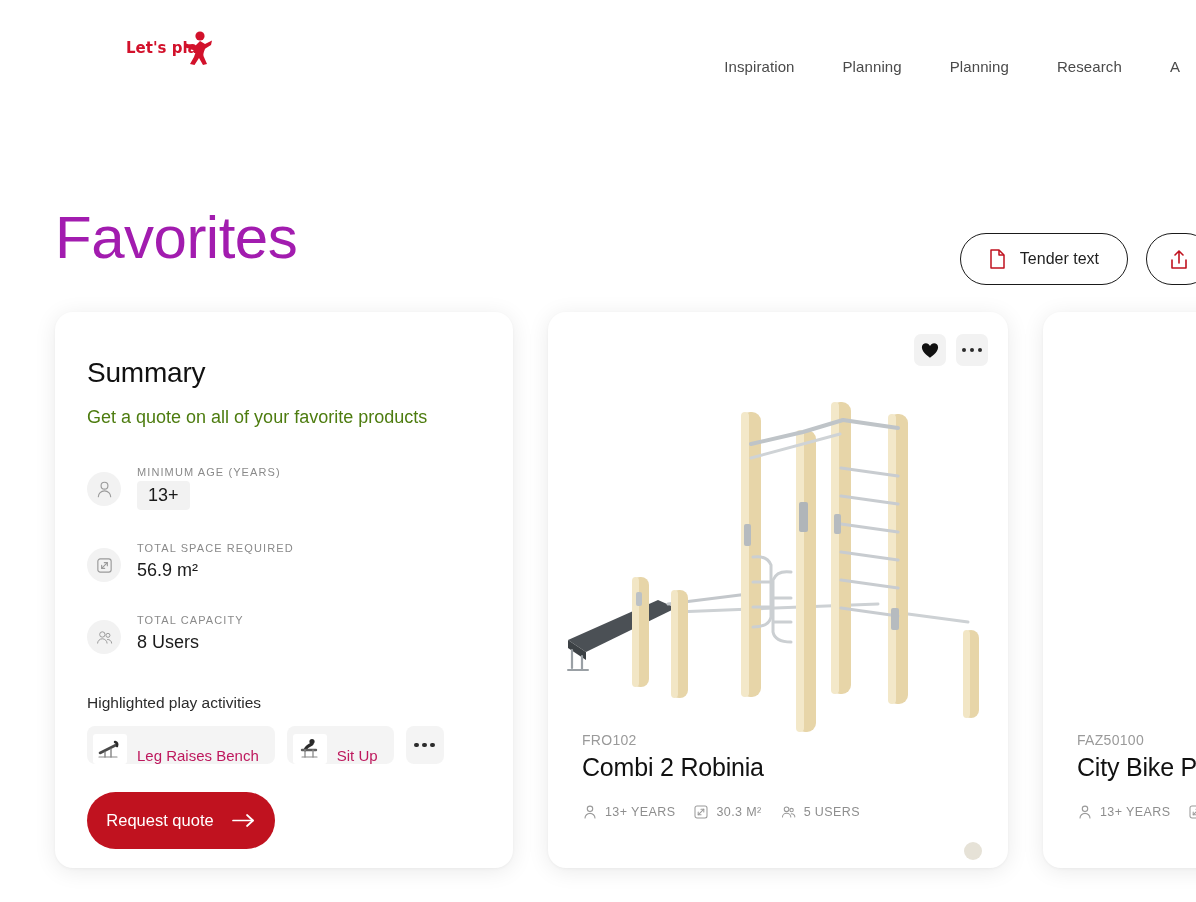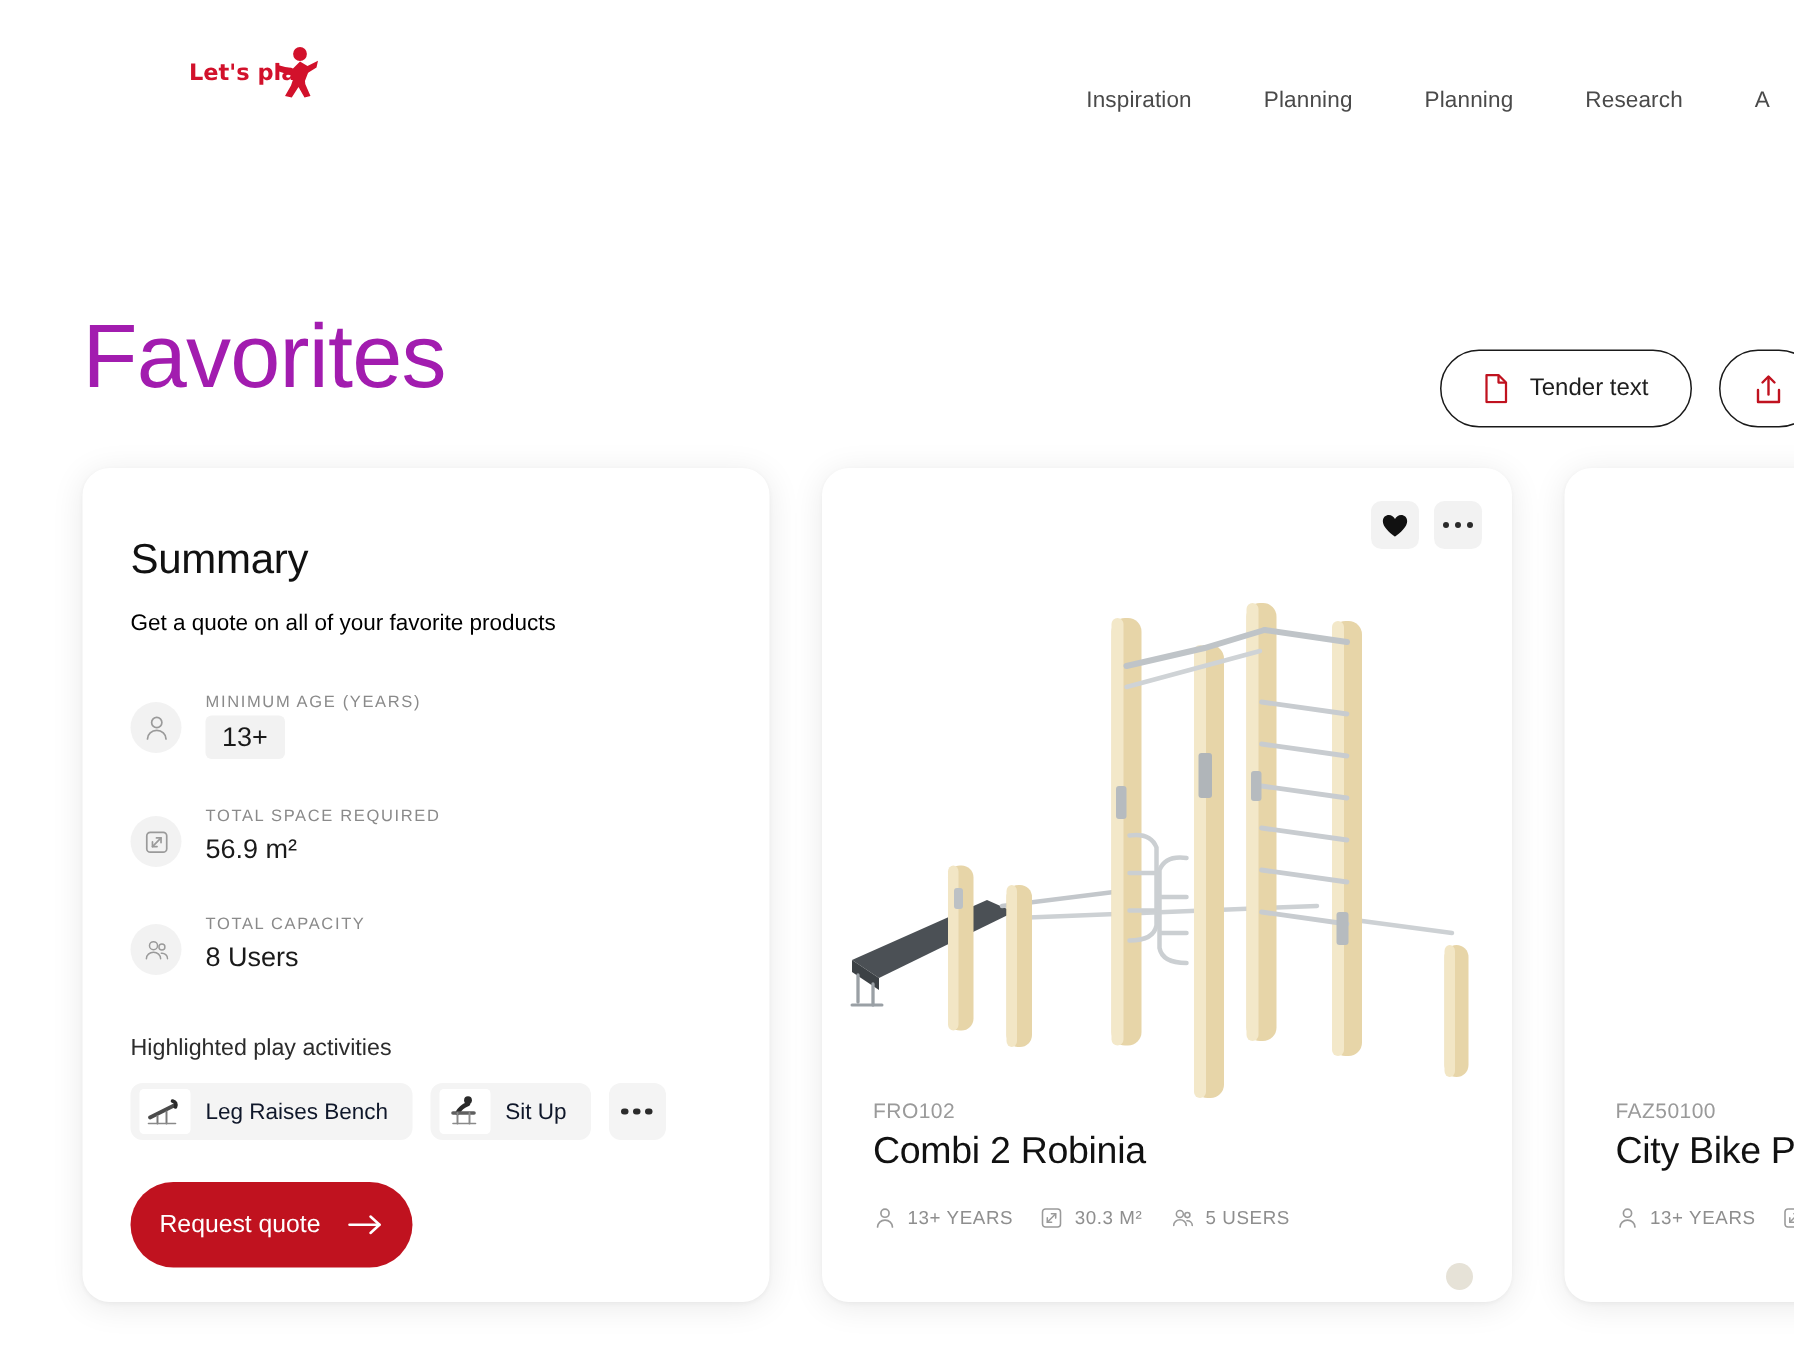--- a/index.html
+++ b/index.html
@@ -68,21 +68,21 @@
     display: flex; gap: 35px; padding-left: 55px;
   }
   .card {
     background: #fff; border-radius: 18px;
     box-shadow: 0 3px 22px rgba(0,0,0,0.085), 0 1px 3px rgba(0,0,0,0.04);
   }
 
   
   .summary-card { width: 458px; height: 556px; padding: 45px 32px 0 32px; position: relative; }
   .summary-title { font-size: 28px; font-weight: 400; color: #111; letter-spacing: -0.2px; }
-  .summary-sub { font-size: 15px; color: #000000; margin-top: 18px; }
+  .summary-sub { font-size: 18px; color: #4d7c0f; margin-top: 18px; }
 
   .metrics { margin-top: 38px; display: flex; flex-direction: column; gap: 32px; }
   .metric { display: flex; align-items: flex-start; gap: 16px; }
   .metric-badge {
     width: 34px; height: 34px; border-radius: 50%; background: #f2f2f2;
     display: flex; align-items: center; justify-content: center; flex: 0 0 34px;
     margin-top: 6px;
   }
   .metric-text { display: flex; flex-direction: column; }
   .metric-label {
@@ -91,22 +91,22 @@
   .metric-value { font-size: 18px; color: #1a1a1a; margin-top: 6px; }
   .metric-value.chip {
     background: #f2f2f2; border-radius: 4px; padding: 4px 11px;
     align-self: flex-start; margin-top: 3px;
   }
 
   .activities-title { font-size: 15.5px; color: #2c2c2c; margin-top: 40px; }
   .activities { display: flex; gap: 12px; align-items: center; margin-top: 14px; }
   .activity-chip {
     background: #f4f4f4; border-radius: 8px; height: 38px;
-    display: flex; align-items: center; gap: 10px; padding: 0 16px 0 6px;
-    font-size: 15px; color: #0f172a; cursor: pointer; white-space: nowrap;
+    display: flex; align-items: flex-end; gap: 10px; padding: 0 16px 0 6px;
+    font-size: 15px; color: #be185d; cursor: pointer; white-space: nowrap;
   }
   .activity-thumb {
     width: 34px; height: 30px; background: #fff; border-radius: 3px;
     display: flex; align-items: center; justify-content: center;
   }
   .more-chip {
     background: #f4f4f4; border-radius: 8px; height: 38px; width: 38px;
     display: flex; align-items: center; justify-content: center; cursor: pointer;
   }
   .dots { display: flex; gap: 3.5px; }

